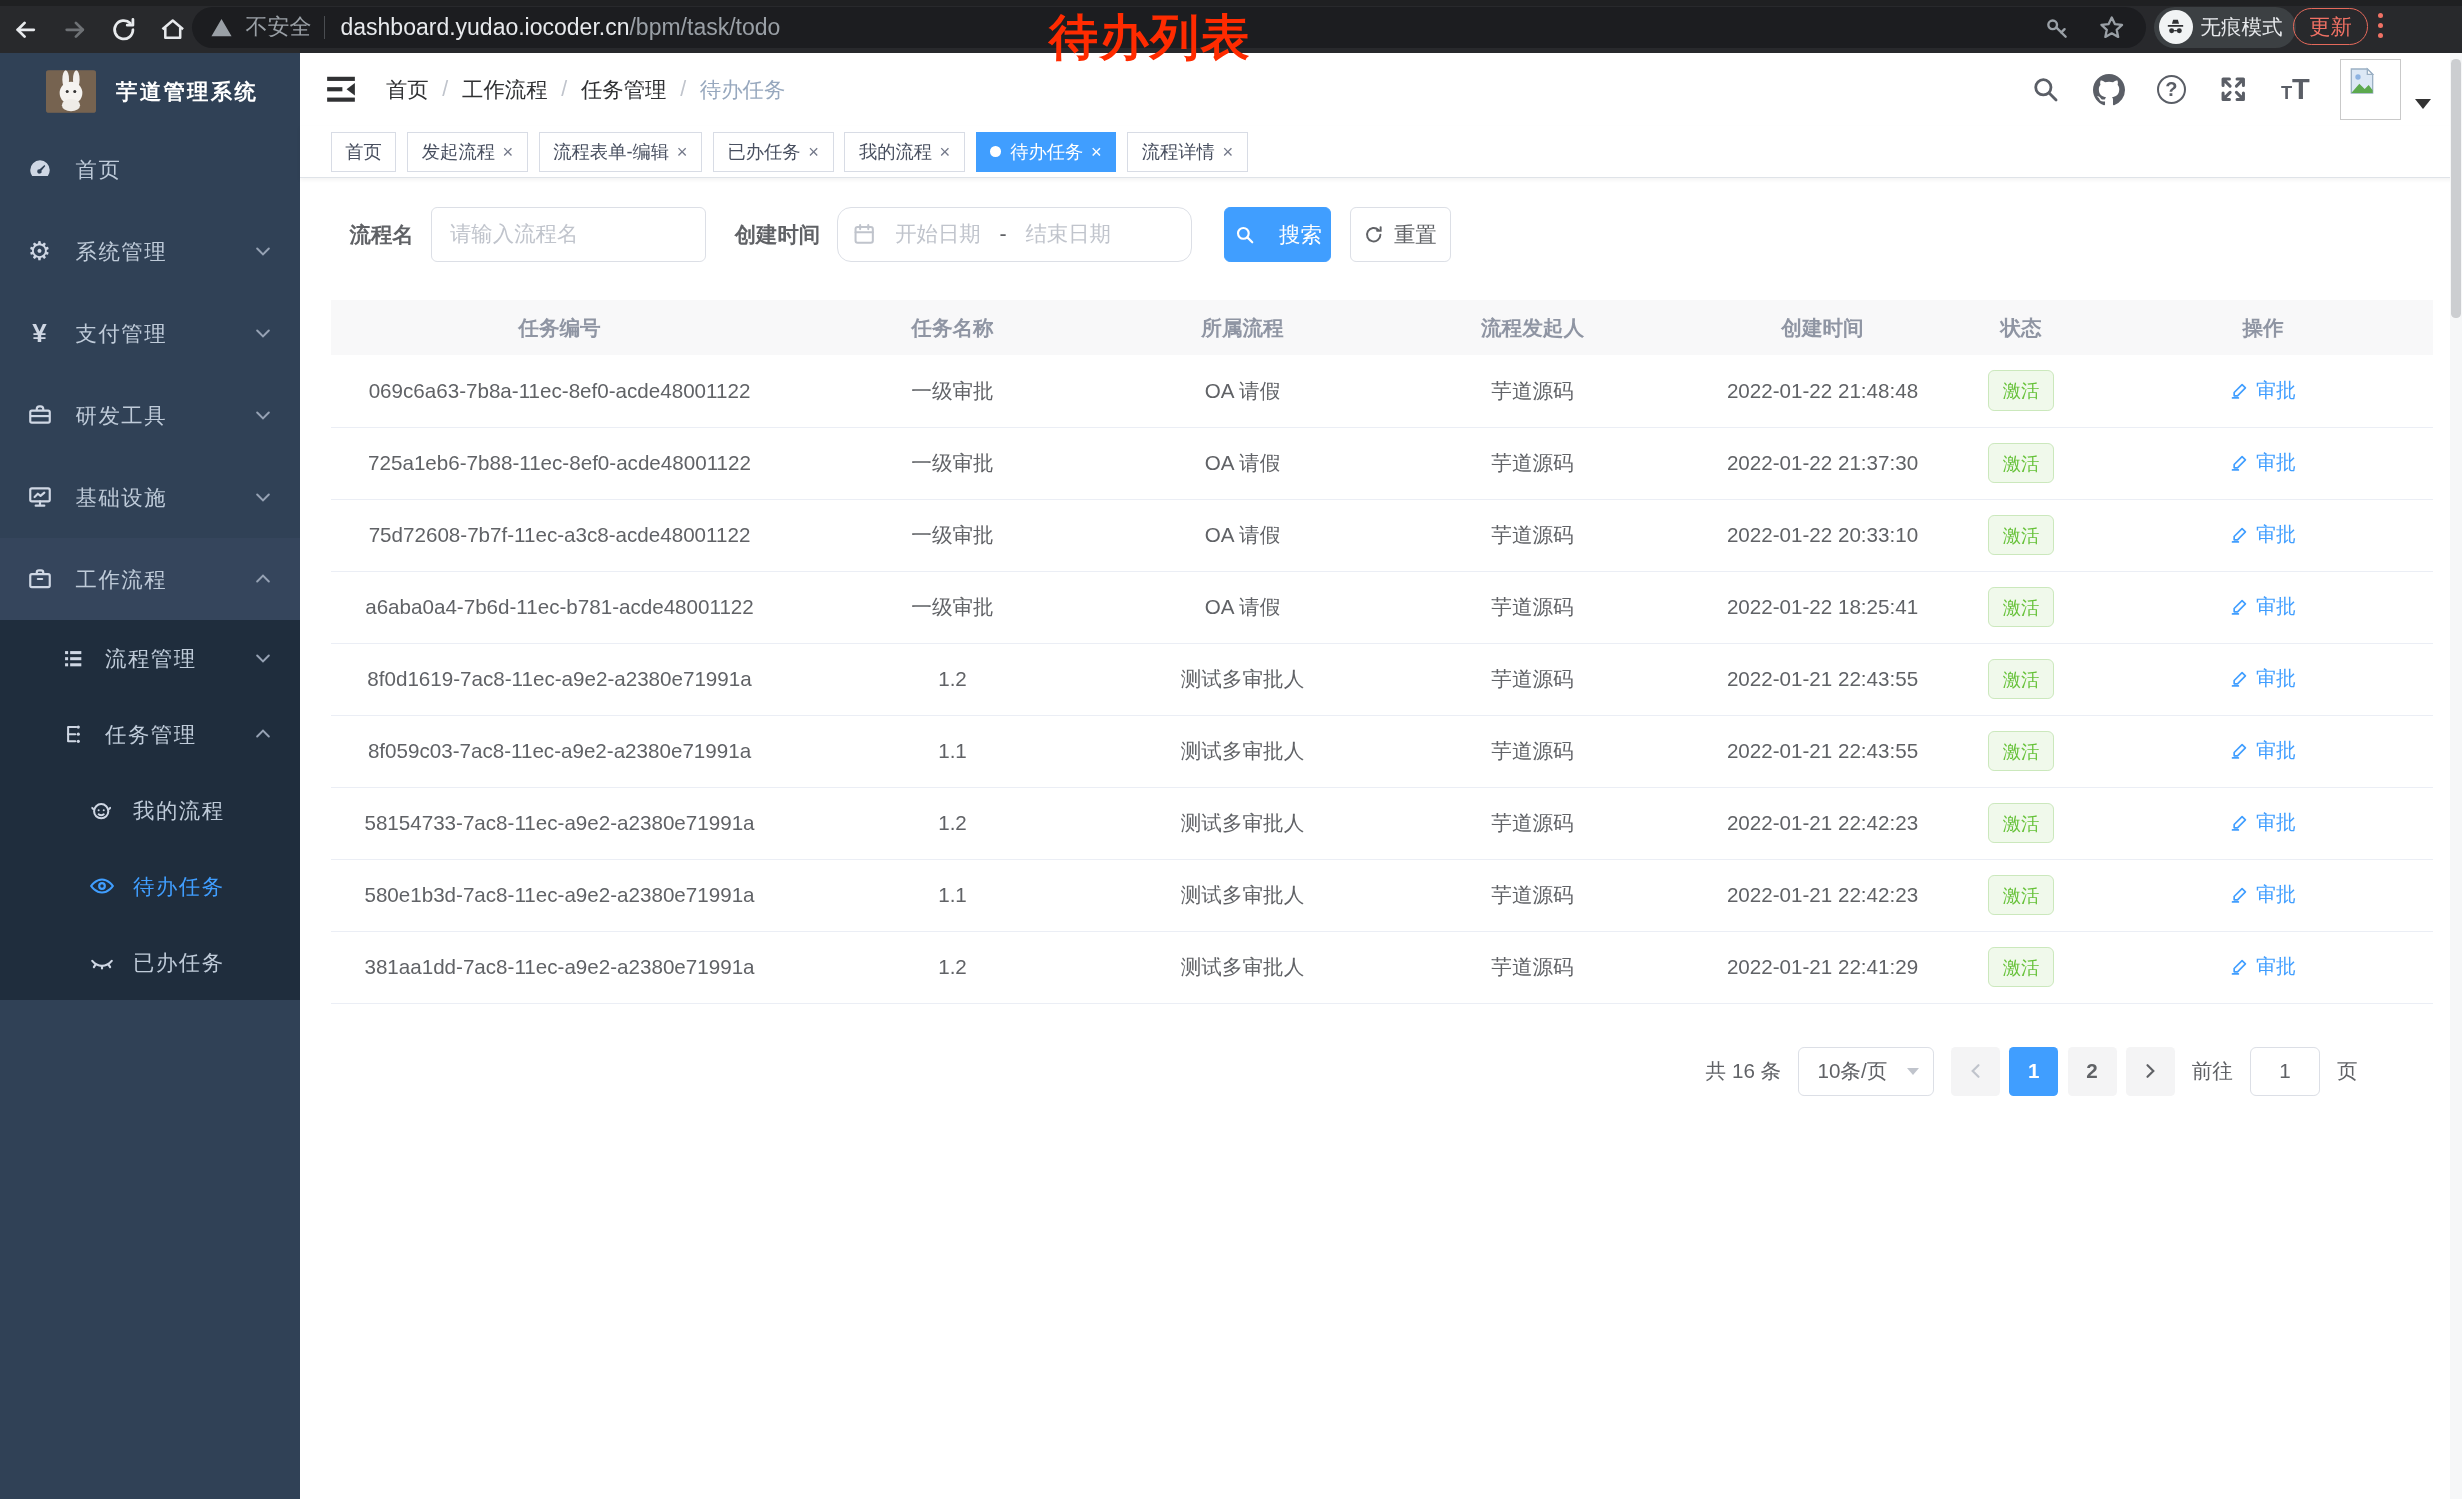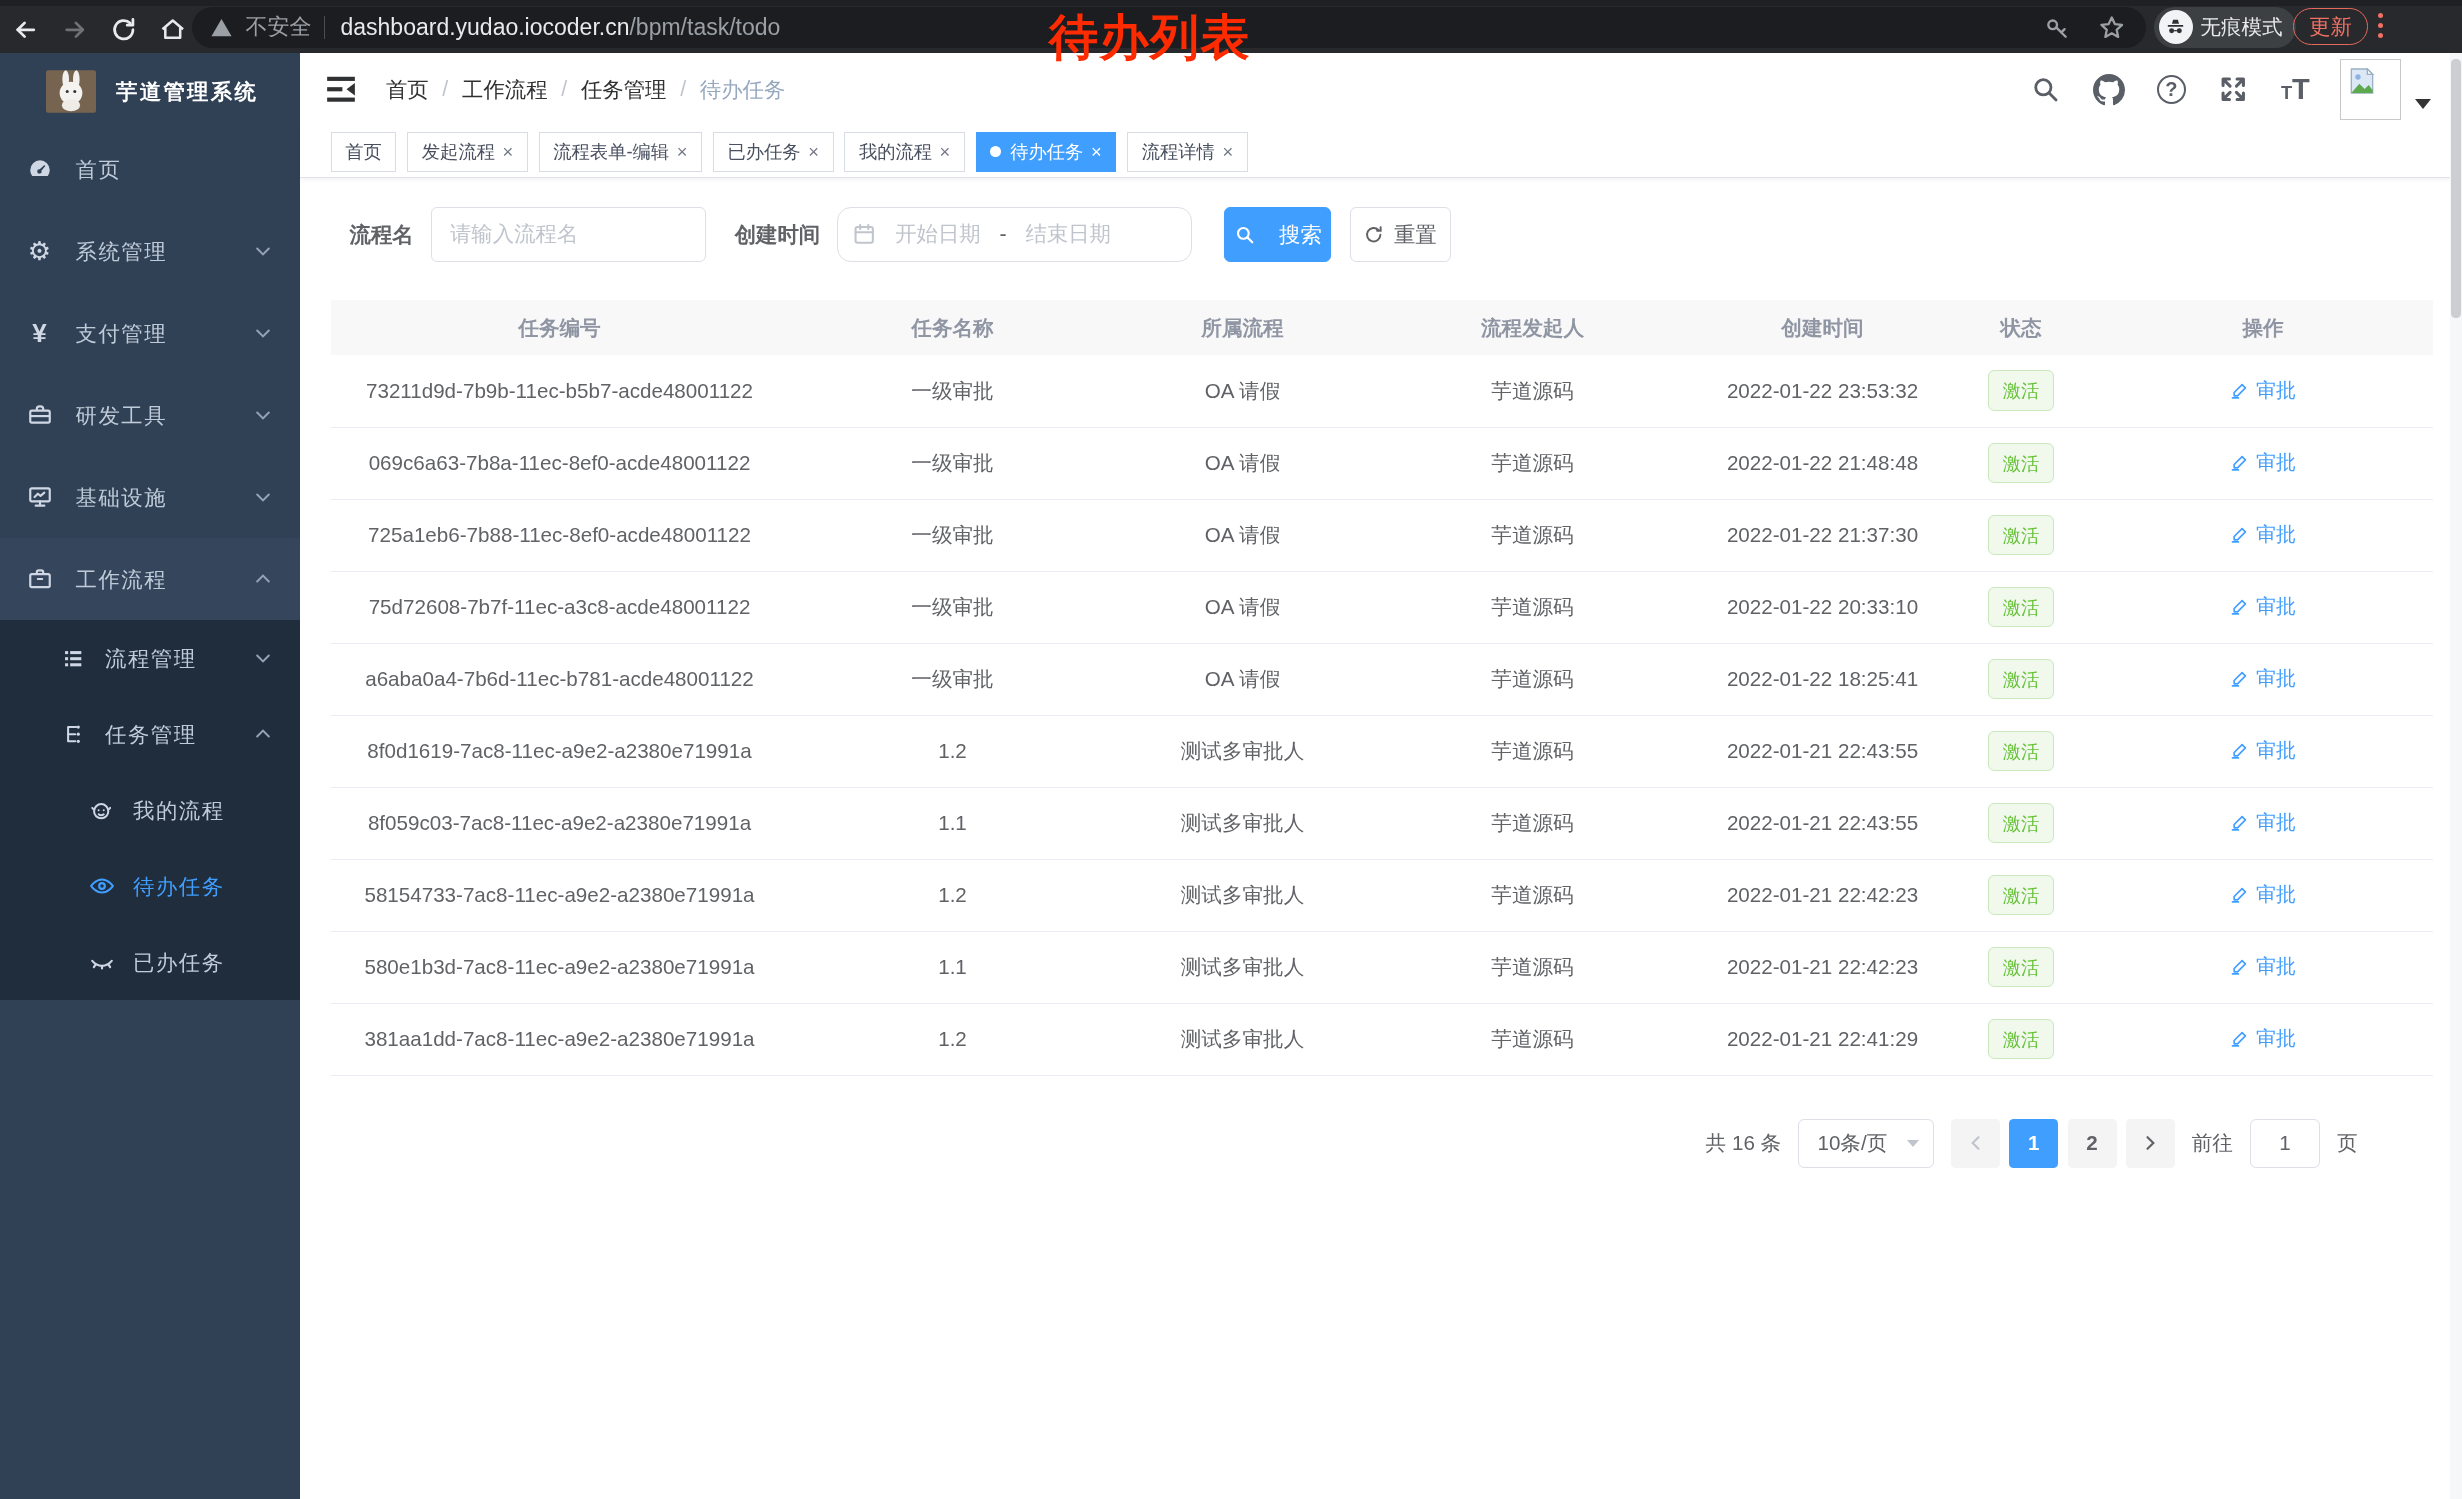--- a/index.html
+++ b/index.html
@@ -508,35 +508,20 @@
               <th>任务名称</th>
               <th>所属流程</th>
               <th>流程发起人</th>
               <th>创建时间</th>
               <th>状态</th>
               <th>操作</th>
             </tr>
           </thead>
           <tbody>
             <tr>
-              <td>73211d9d-7b9b-11ec-b5b7-acde48001122</td>
-              <td>一级审批</td>
-              <td>OA 请假</td>
-              <td>芋道源码</td>
-              <td>2022-01-22 23:53:32</td>
-              <td><span class="badge">激活</span></td>
-              <td><span class="act-link">
-                    <svg width="20" height="20" viewBox="0 0 24 24" fill="none" stroke="#409eff" stroke-width="2" stroke-linecap="round">
-                      <path d="M14.5 5.5l4 4L9 19H5v-4z" stroke-linejoin="round"></path>
-                      <path d="M3 21.5h7"></path>
-                    </svg>
-                    <span>审批</span>
-                  </span></td>
-            </tr>
-            <tr>
               <td>069c6a63-7b8a-11ec-8ef0-acde48001122</td>
               <td>一级审批</td>
               <td>OA 请假</td>
               <td>芋道源码</td>
               <td>2022-01-22 21:48:48</td>
               <td><span class="badge">激活</span></td>
               <td><span class="act-link">
                     <svg width="20" height="20" viewBox="0 0 24 24" fill="none" stroke="#409eff" stroke-width="2" stroke-linecap="round">
                       <path d="M14.5 5.5l4 4L9 19H5v-4z" stroke-linejoin="round"></path>
                       <path d="M3 21.5h7"></path>

